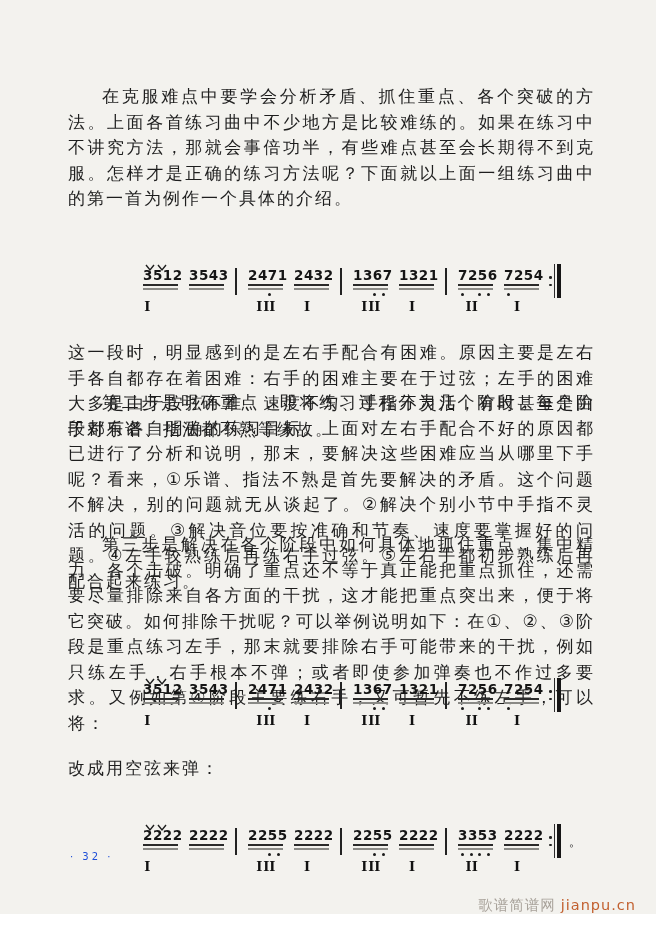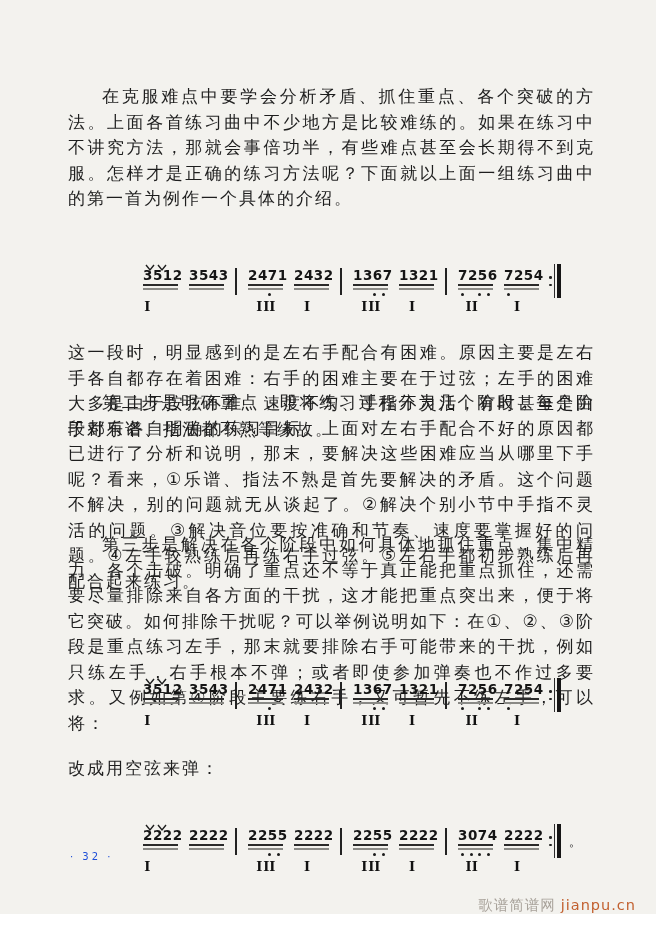--- a/index.html
+++ b/index.html
@@ -559,21 +559,21 @@
             <b></b>
             <b>I</b>
             <b></b>
             <b></b>
           </span>
         </span>
       </span>
       <span class="barline"></span>
       <span class="measure">
         <span class="note-group">
-          <span class="digits">3074</span>
+          <span class="digits">3353</span>
           <span class="beam1"></span>
           <span class="beam2"></span>
           <span class="dotrow">
             <i>
               <span class="odot"></span>
             </i>
             <i>
               <span class="odot"></span>
             </i>
             <i>

